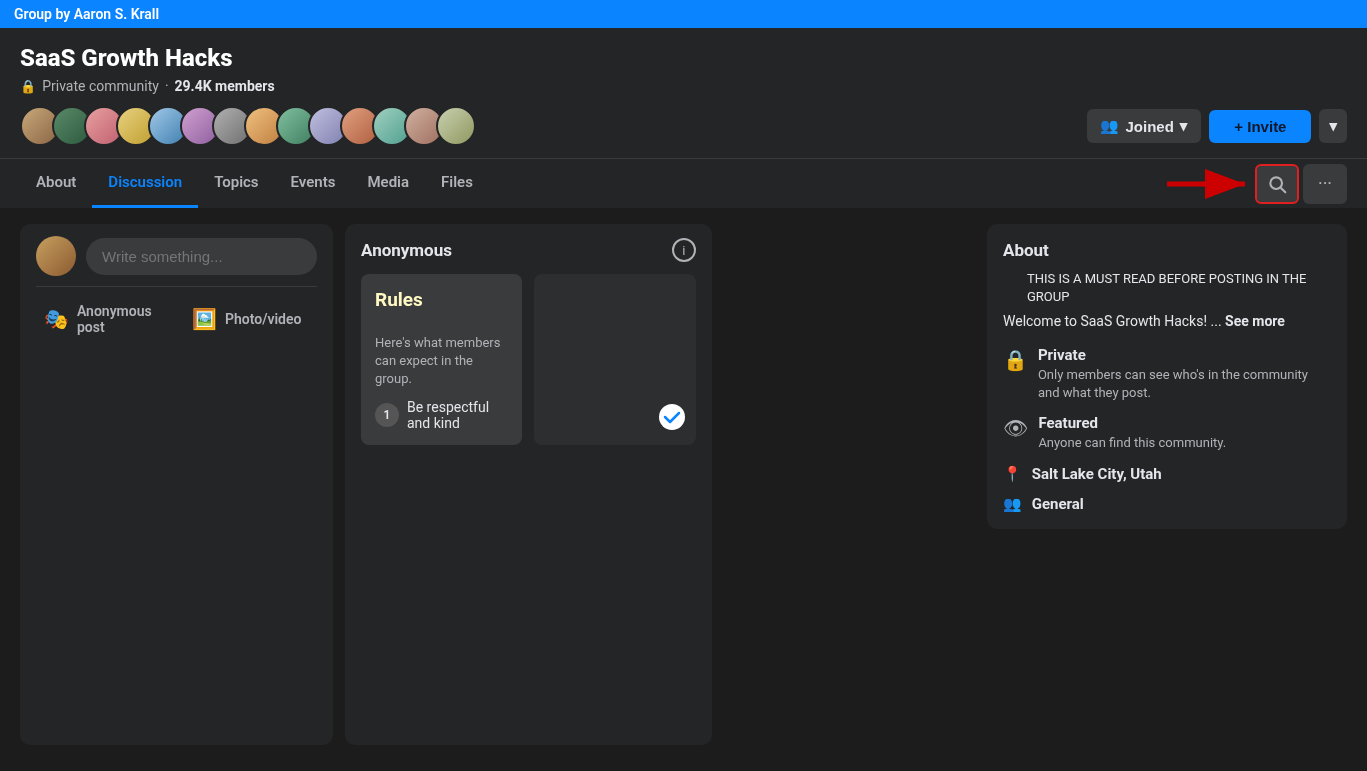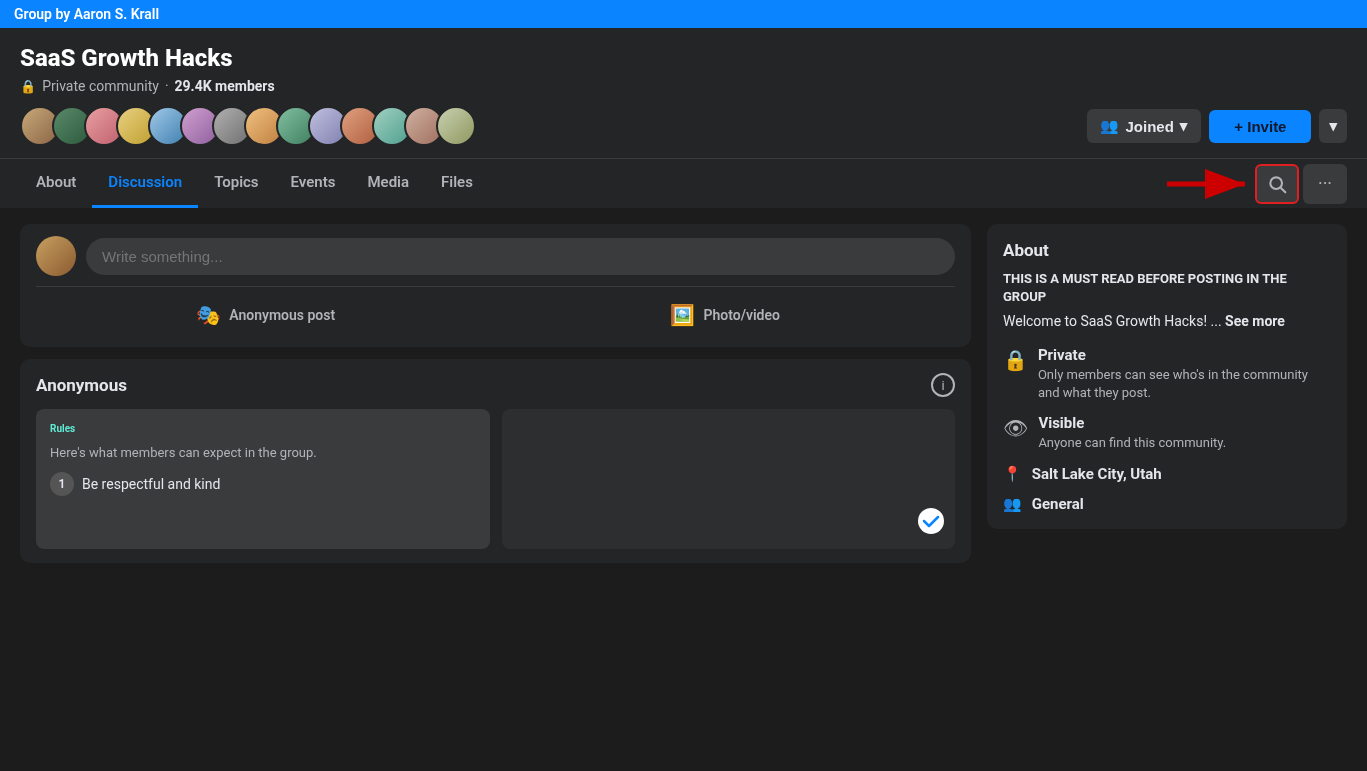--- a/index.html
+++ b/index.html
@@ -203,21 +203,21 @@
       background: #1c1c1c;
       height: calc(771px - 36px - 130px - 52px);
       overflow: hidden;
     }
 
     
     .left-column {
       flex: 1;
       margin-right: 16px;
       display: flex;
-      flex-direction: column;
+      flex-direction: row;
       gap: 12px;
     }
 
     
     .write-post-box {
       background: #242526;
       border-radius: 10px;
       padding: 12px 16px;
     }
 
@@ -320,24 +320,24 @@
       border-radius: 8px;
       padding: 14px;
       min-height: 140px;
     }
 
     .featured-card.right {
       background: #2d2e2f;
     }
 
     .card-title {
-      font-size: 10px;
+      font-size: 19px;
       font-weight: 700;
-      color: #5eead4;
-      margin-bottom: 10px;
+      color: #fef9c3;
+      margin-bottom: 23px;
     }
 
     .card-desc {
       font-size: 13px;
       color: #b0b3b8;
       line-height: 1.4;
       margin-bottom: 10px;
     }
 
     .rule-item {
@@ -380,23 +380,24 @@
     .about-heading {
       font-size: 17px;
       font-weight: 700;
       color: #e4e6eb;
       margin-bottom: 10px;
     }
 
     .about-cta-text {
       font-size: 13px;
       color: #e4e6eb;
-      font-weight: 700;
+      font-weight: 400;
       margin-bottom: 6px;
       line-height: 1.4;
+      margin-left: 24px;
     }
 
     .about-welcome {
       font-size: 14px;
       color: #e4e6eb;
       margin-bottom: 14px;
       line-height: 1.4;
     }
 
     .about-welcome .see-more {
@@ -598,21 +599,21 @@
         <span class="about-item-icon">🔒</span>
         <div class="about-item-content">
           <div class="about-item-title">Private</div>
           <div class="about-item-desc">Only members can see who's in the community and what they post.</div>
         </div>
       </div>
 
       <div class="about-item">
         <span class="about-item-icon">👁</span>
         <div class="about-item-content">
-          <div class="about-item-title">Visible</div>
+          <div class="about-item-title">Featured</div>
           <div class="about-item-desc">Anyone can find this community.</div>
         </div>
       </div>
 
       <div class="about-location">
         <span>📍</span>
         <span>Salt Lake City, Utah</span>
       </div>
 
       <div class="about-general">

